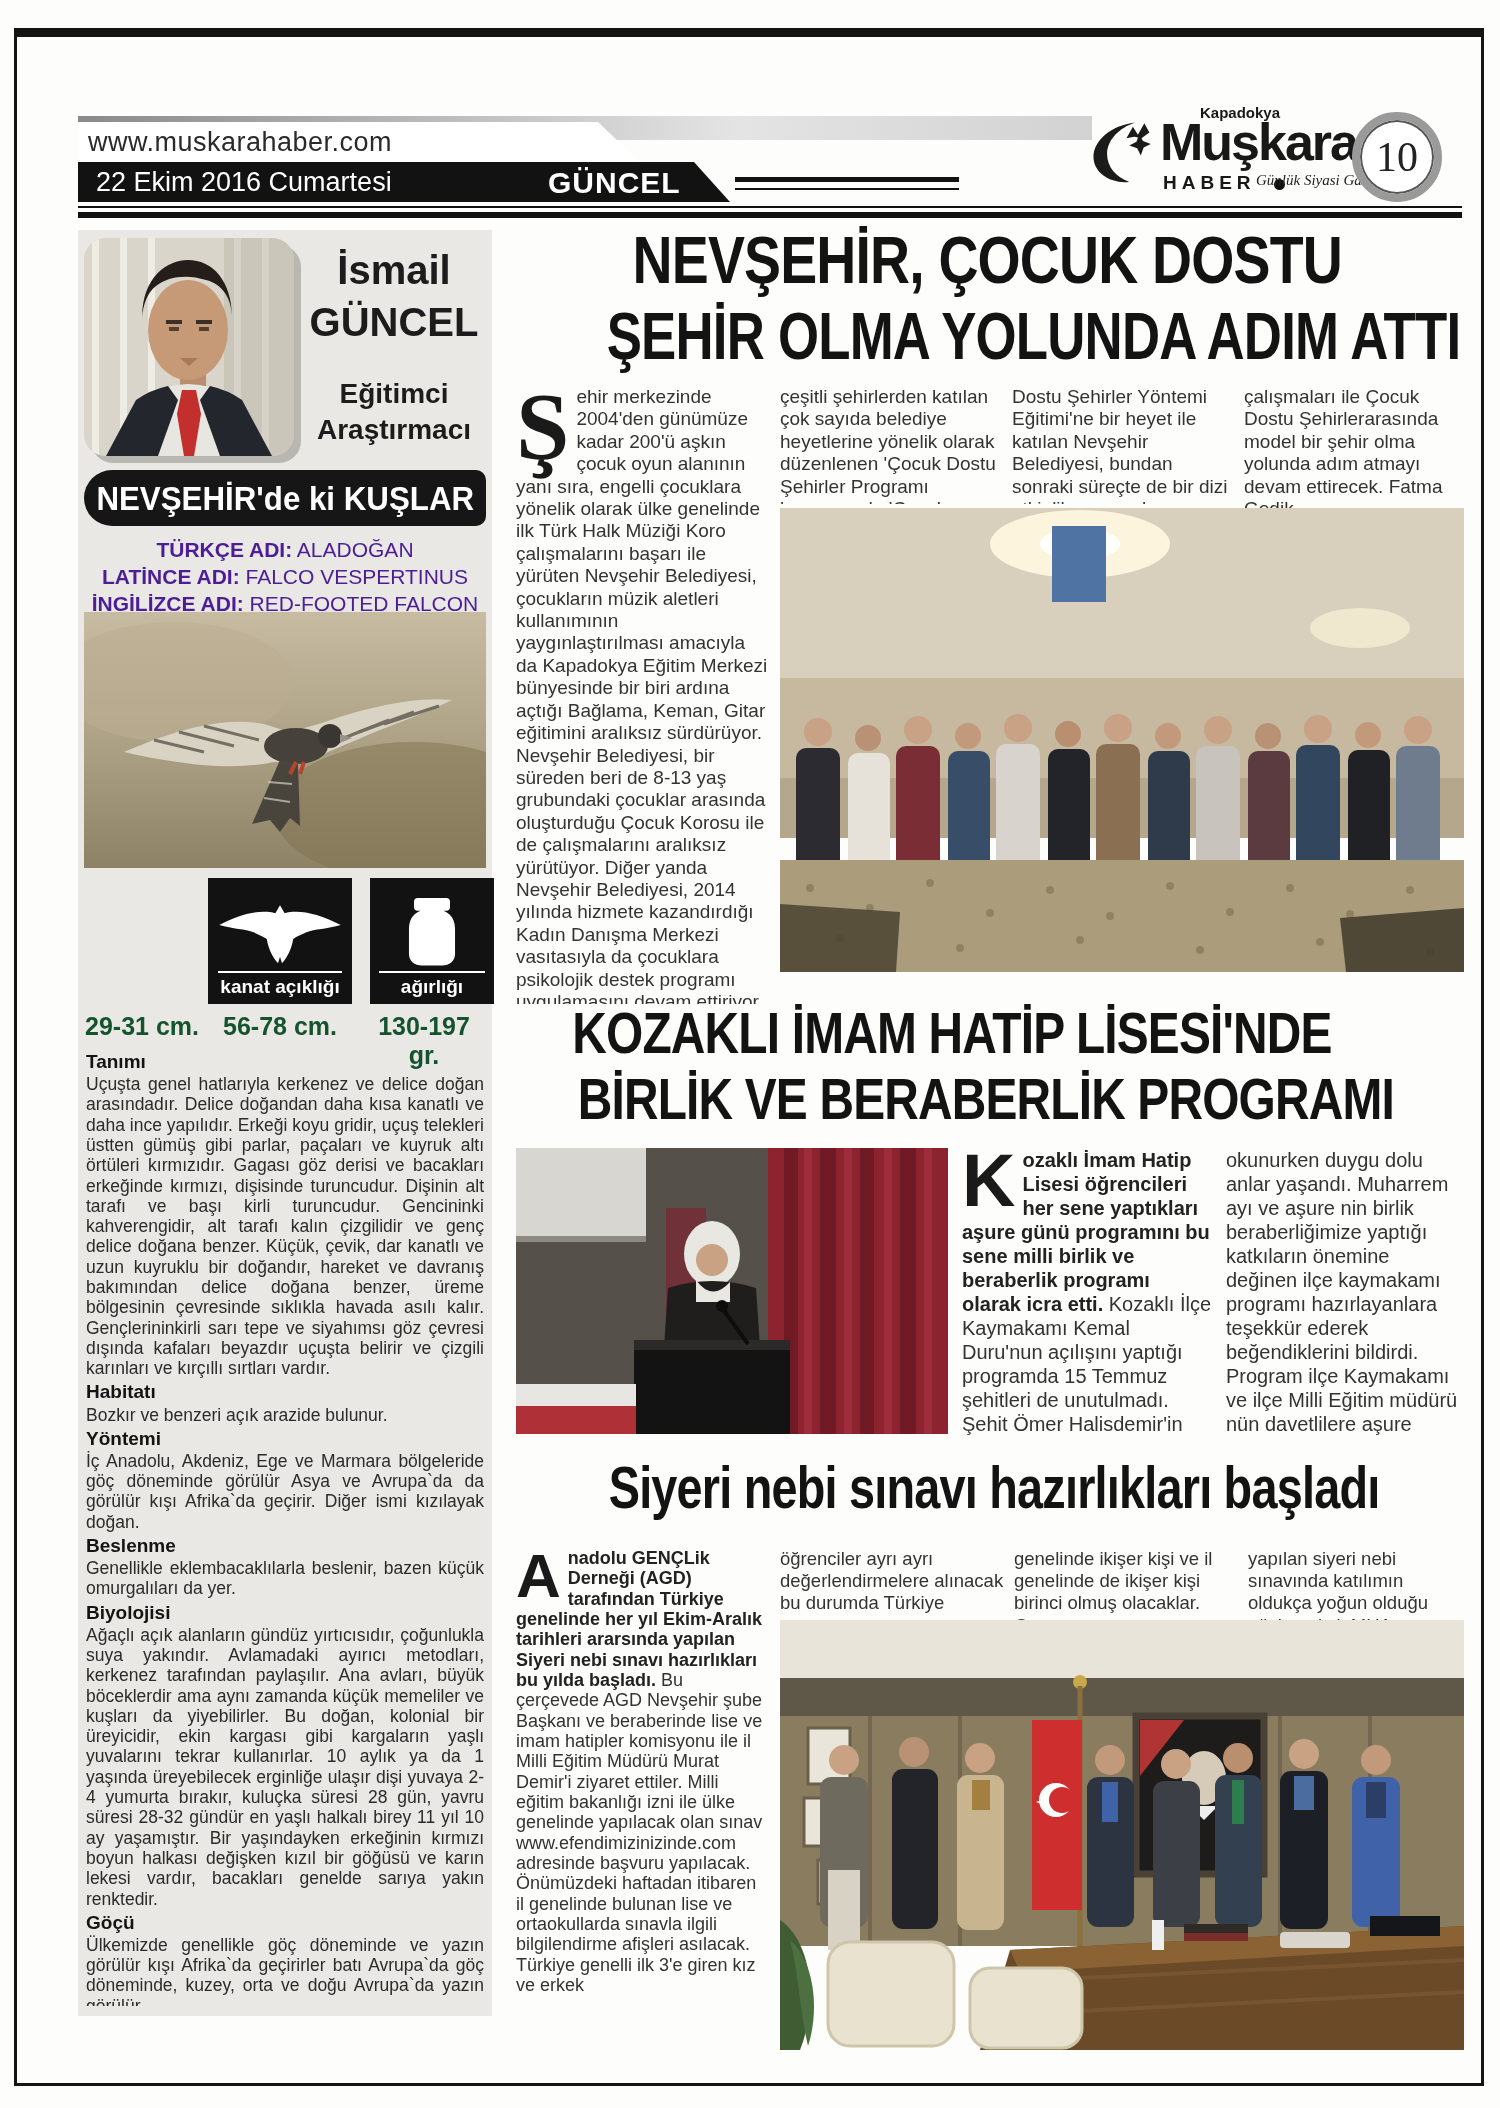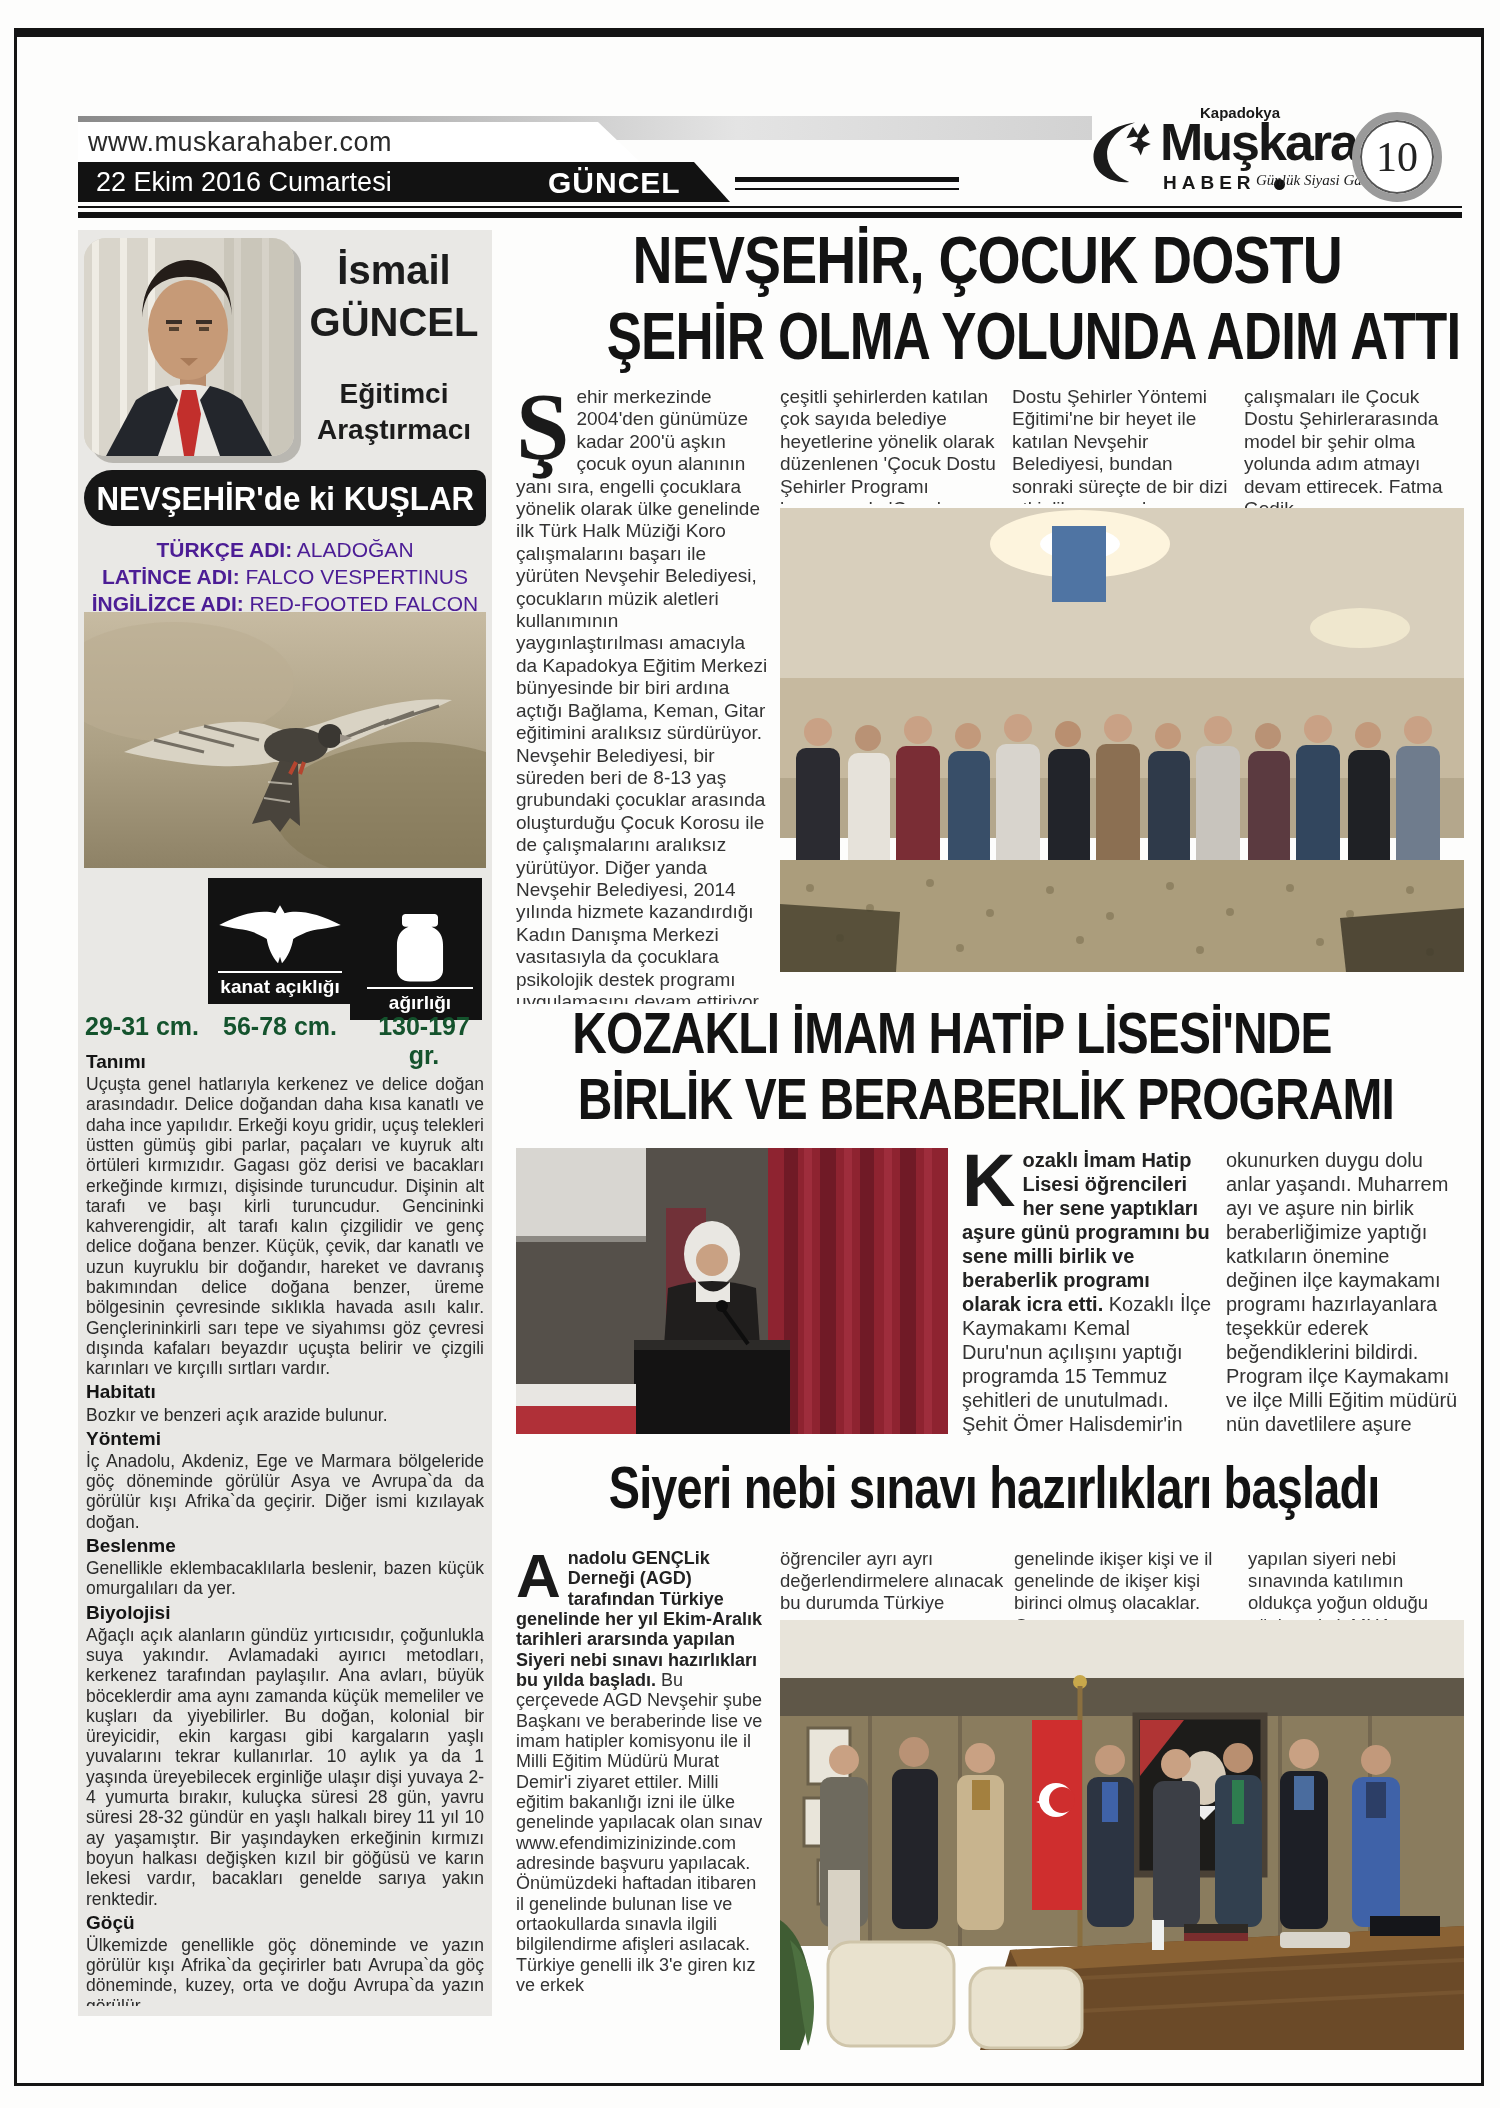--- a/index.html
+++ b/index.html
@@ -43,21 +43,21 @@
   .author-r2{left:218px;top:184px;width:196px;text-align:center;font-size:28px;font-weight:700;}
   .banner{left:6px;top:240px;width:402px;height:56px;background:#161616;
           border-radius:28px 10px 10px 28px;display:flex;align-items:center;justify-content:center;}
   .banner-text{color:#fff;font-size:34px;font-weight:700;transform:scaleX(.92);white-space:nowrap;}
   .bird-names{left:0;top:306px;width:414px;text-align:center;font-size:21px;line-height:27px;color:#4c1d95;}
   .bird-names b{font-weight:700;}
   .bird-photo{left:6px;top:382px;width:402px;height:256px;overflow:hidden;}
   .stat-sq{background:#121212;display:flex;flex-direction:column;align-items:center;justify-content:flex-end;}
   .sq1{left:6px;top:648px;width:116px;height:126px;}
   .sq2{left:130px;top:648px;width:144px;height:126px;}
-  .sq3{left:272px;top:648px;width:124px;height:142px;padding-left:8px;}
+  .sq3{left:292px;top:648px;width:124px;height:126px;}
   .stat-ul{width:86%;height:2px;background:#fff;margin-bottom:3px;}
   .stat-label{color:#fff;font-weight:700;font-size:19px;margin-bottom:6px;white-space:nowrap;}
   .sv1{left:6px;top:782px;width:116px;}
   .sv2{left:130px;top:782px;width:144px;}
   .sv3{left:284px;top:782px;width:124px;}
   .stat-val{text-align:center;font-size:25px;font-weight:700;color:#14532d;}
   .bird-text{left:8px;top:818px;width:398px;height:958px;overflow:hidden;
              font-size:17.5px;line-height:1.16;color:#2b2b2b;text-align:justify;}
   .bird-text h4{font-size:19px;margin:3px 0 1px;text-align:left;color:#141414;}
   .bird-text p{margin:0 0 2px;}

